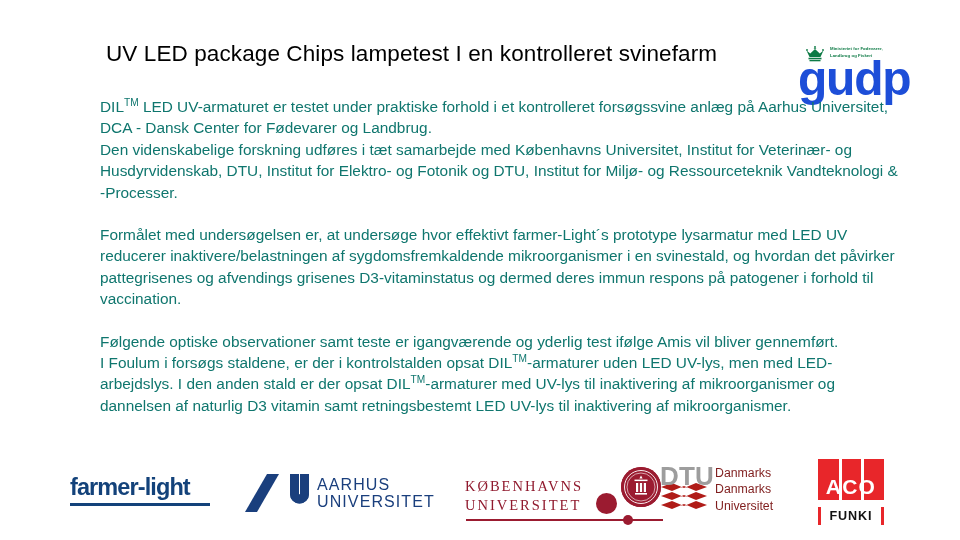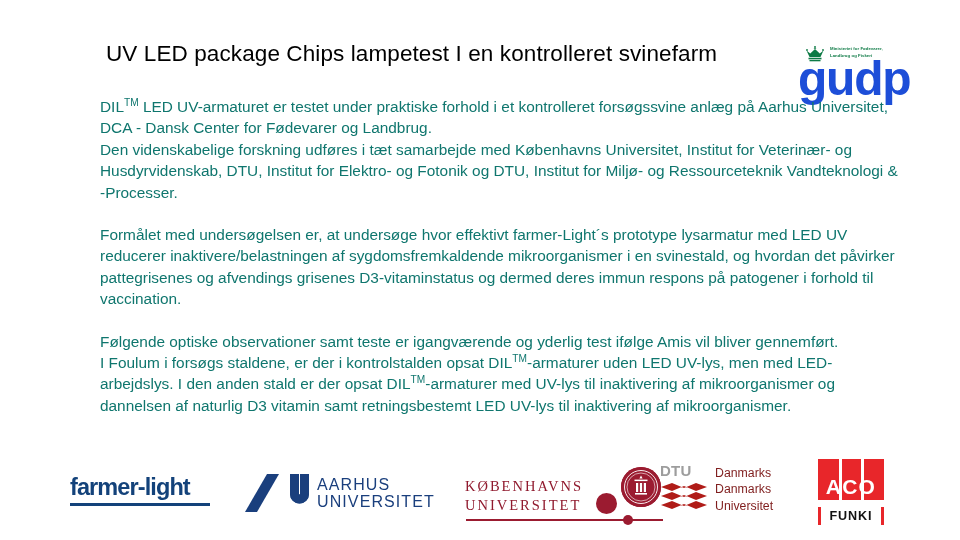--- a/index.html
+++ b/index.html
@@ -219,21 +219,21 @@
     height: 55px;
   }
   .dtu-mark {
     position: absolute;
     left: 0; top: 0;
     width: 48px; height: 50px;
   }
   .dtu-letters {
     position: absolute;
     left: 0; top: 0;
-    font-size: 15px;
+    font-size: 26px;
     font-weight: bold;
     color: #9d9d9d;
     letter-spacing: 0.2px;
     line-height: 1;
   }
   .dtu-text {
     position: absolute;
     left: 55px;
     top: 2px;
     font-size: 12.3px;

